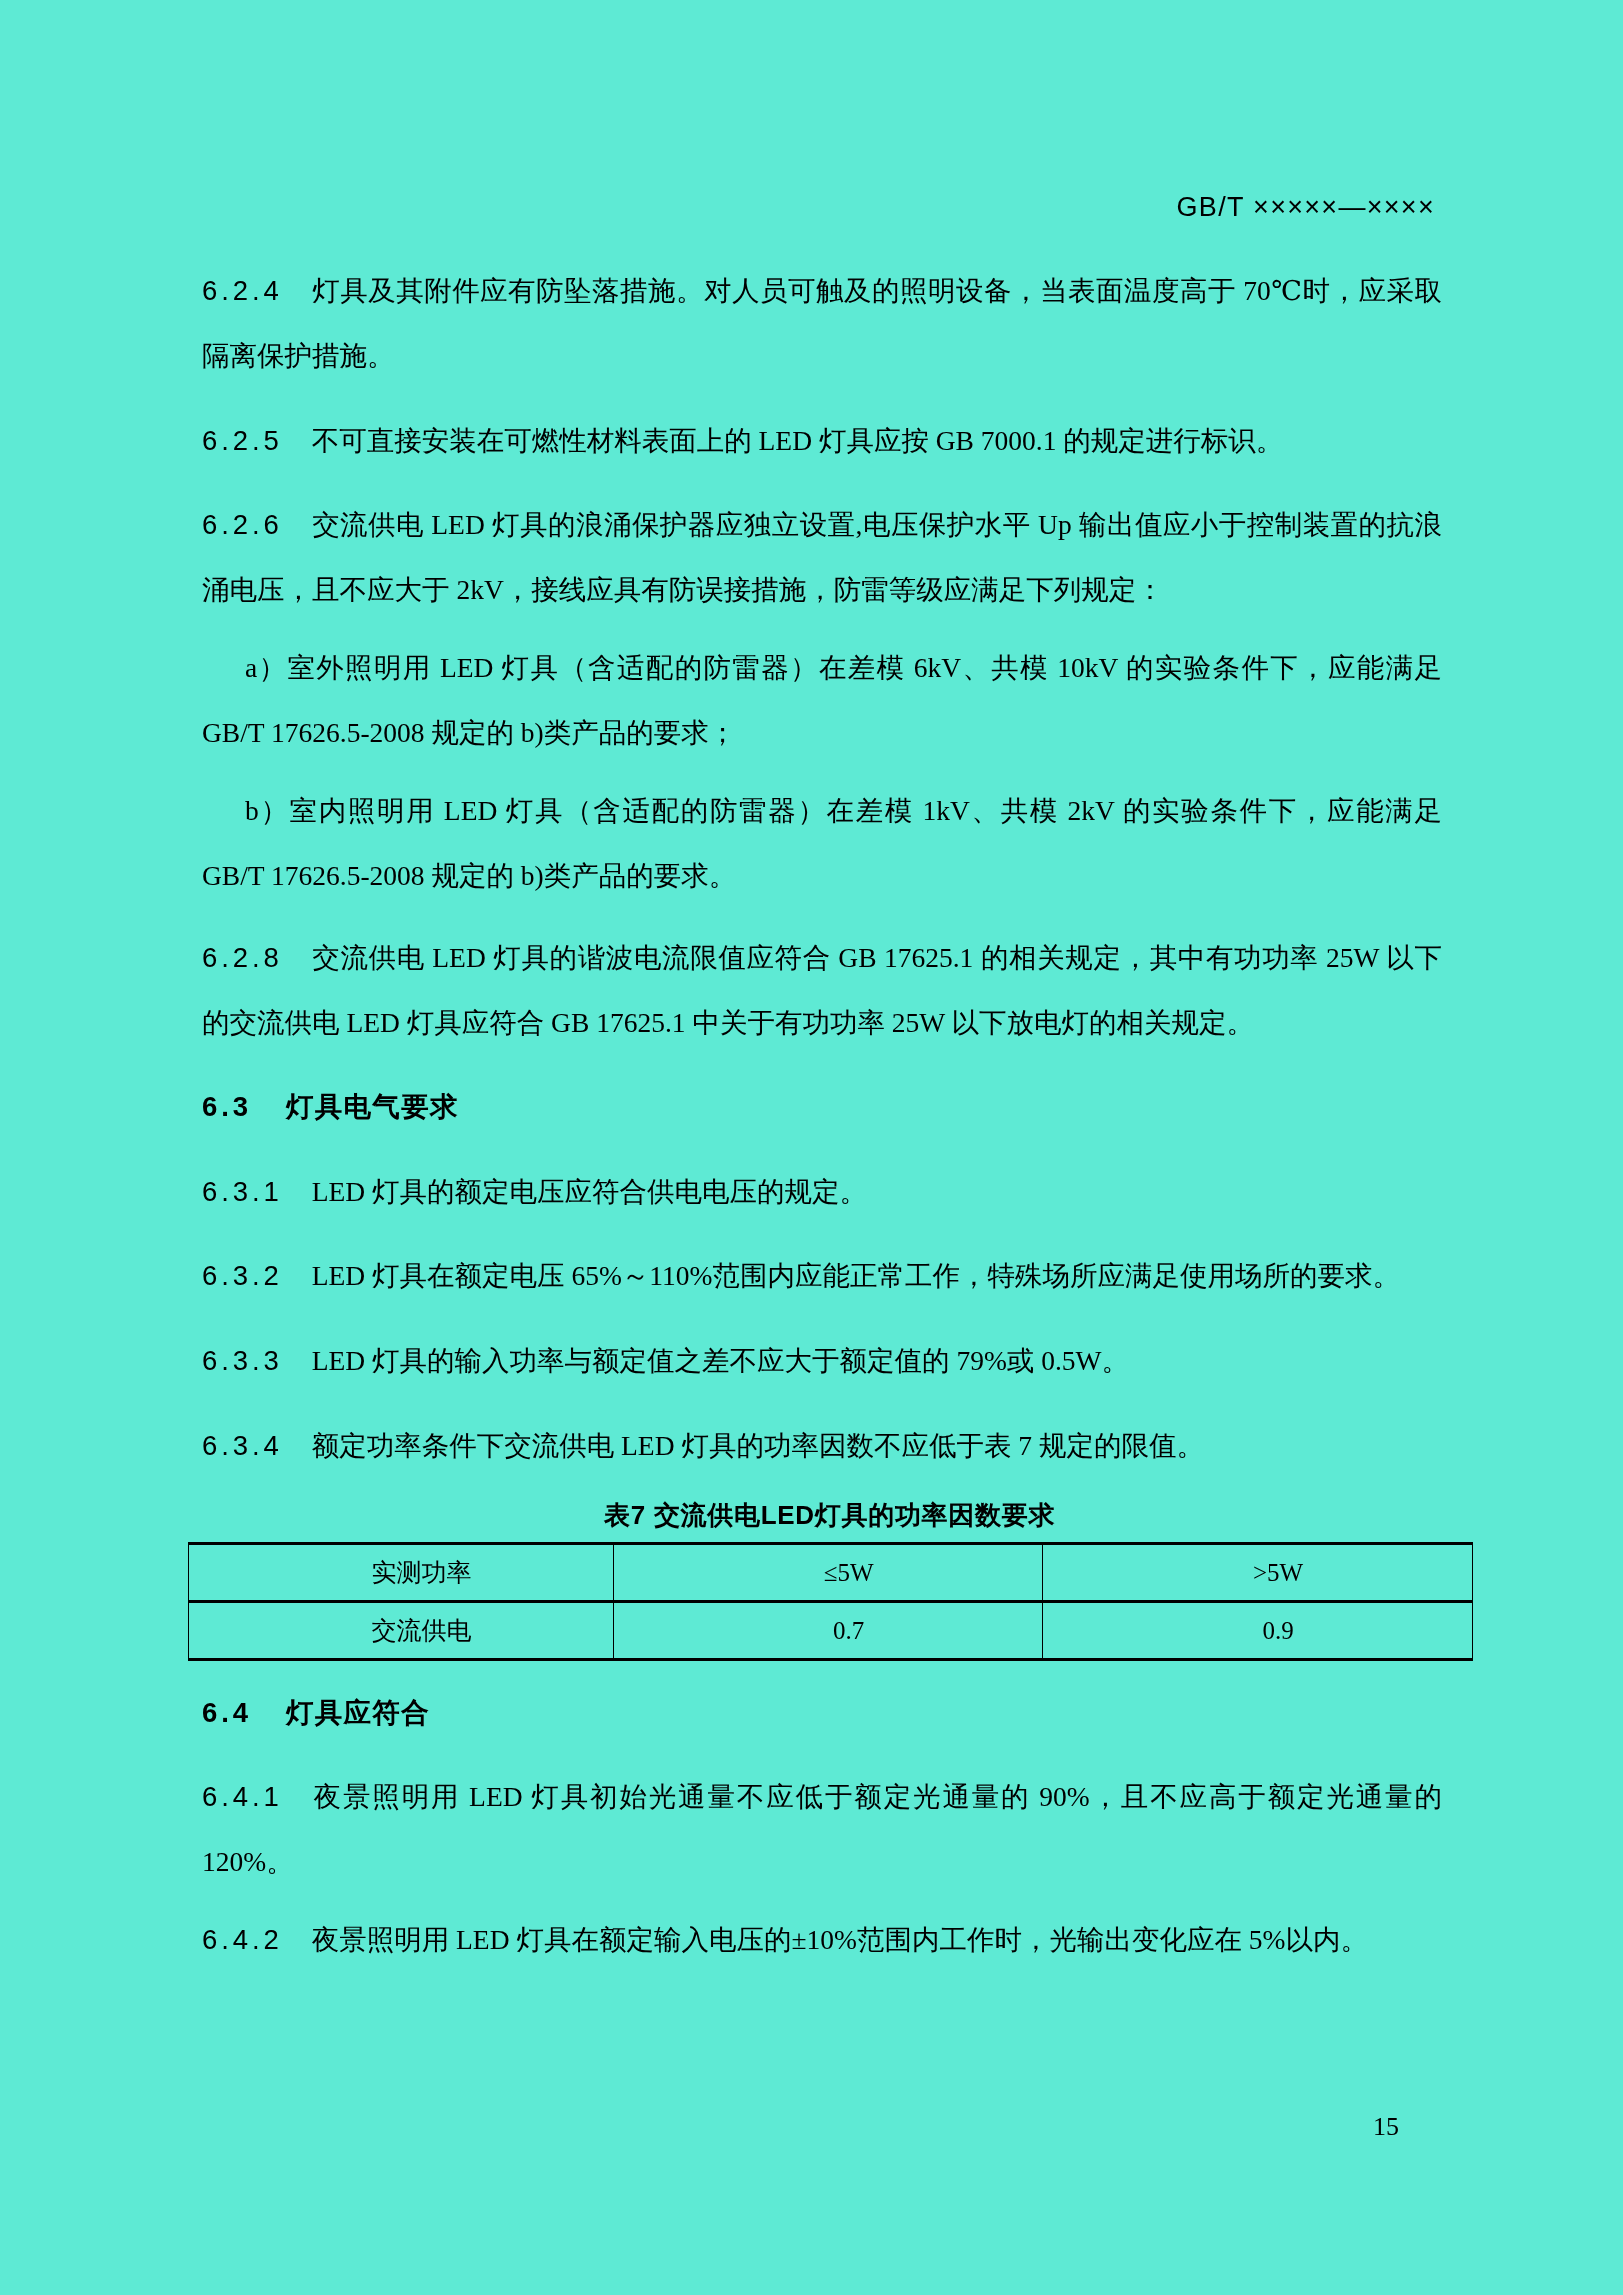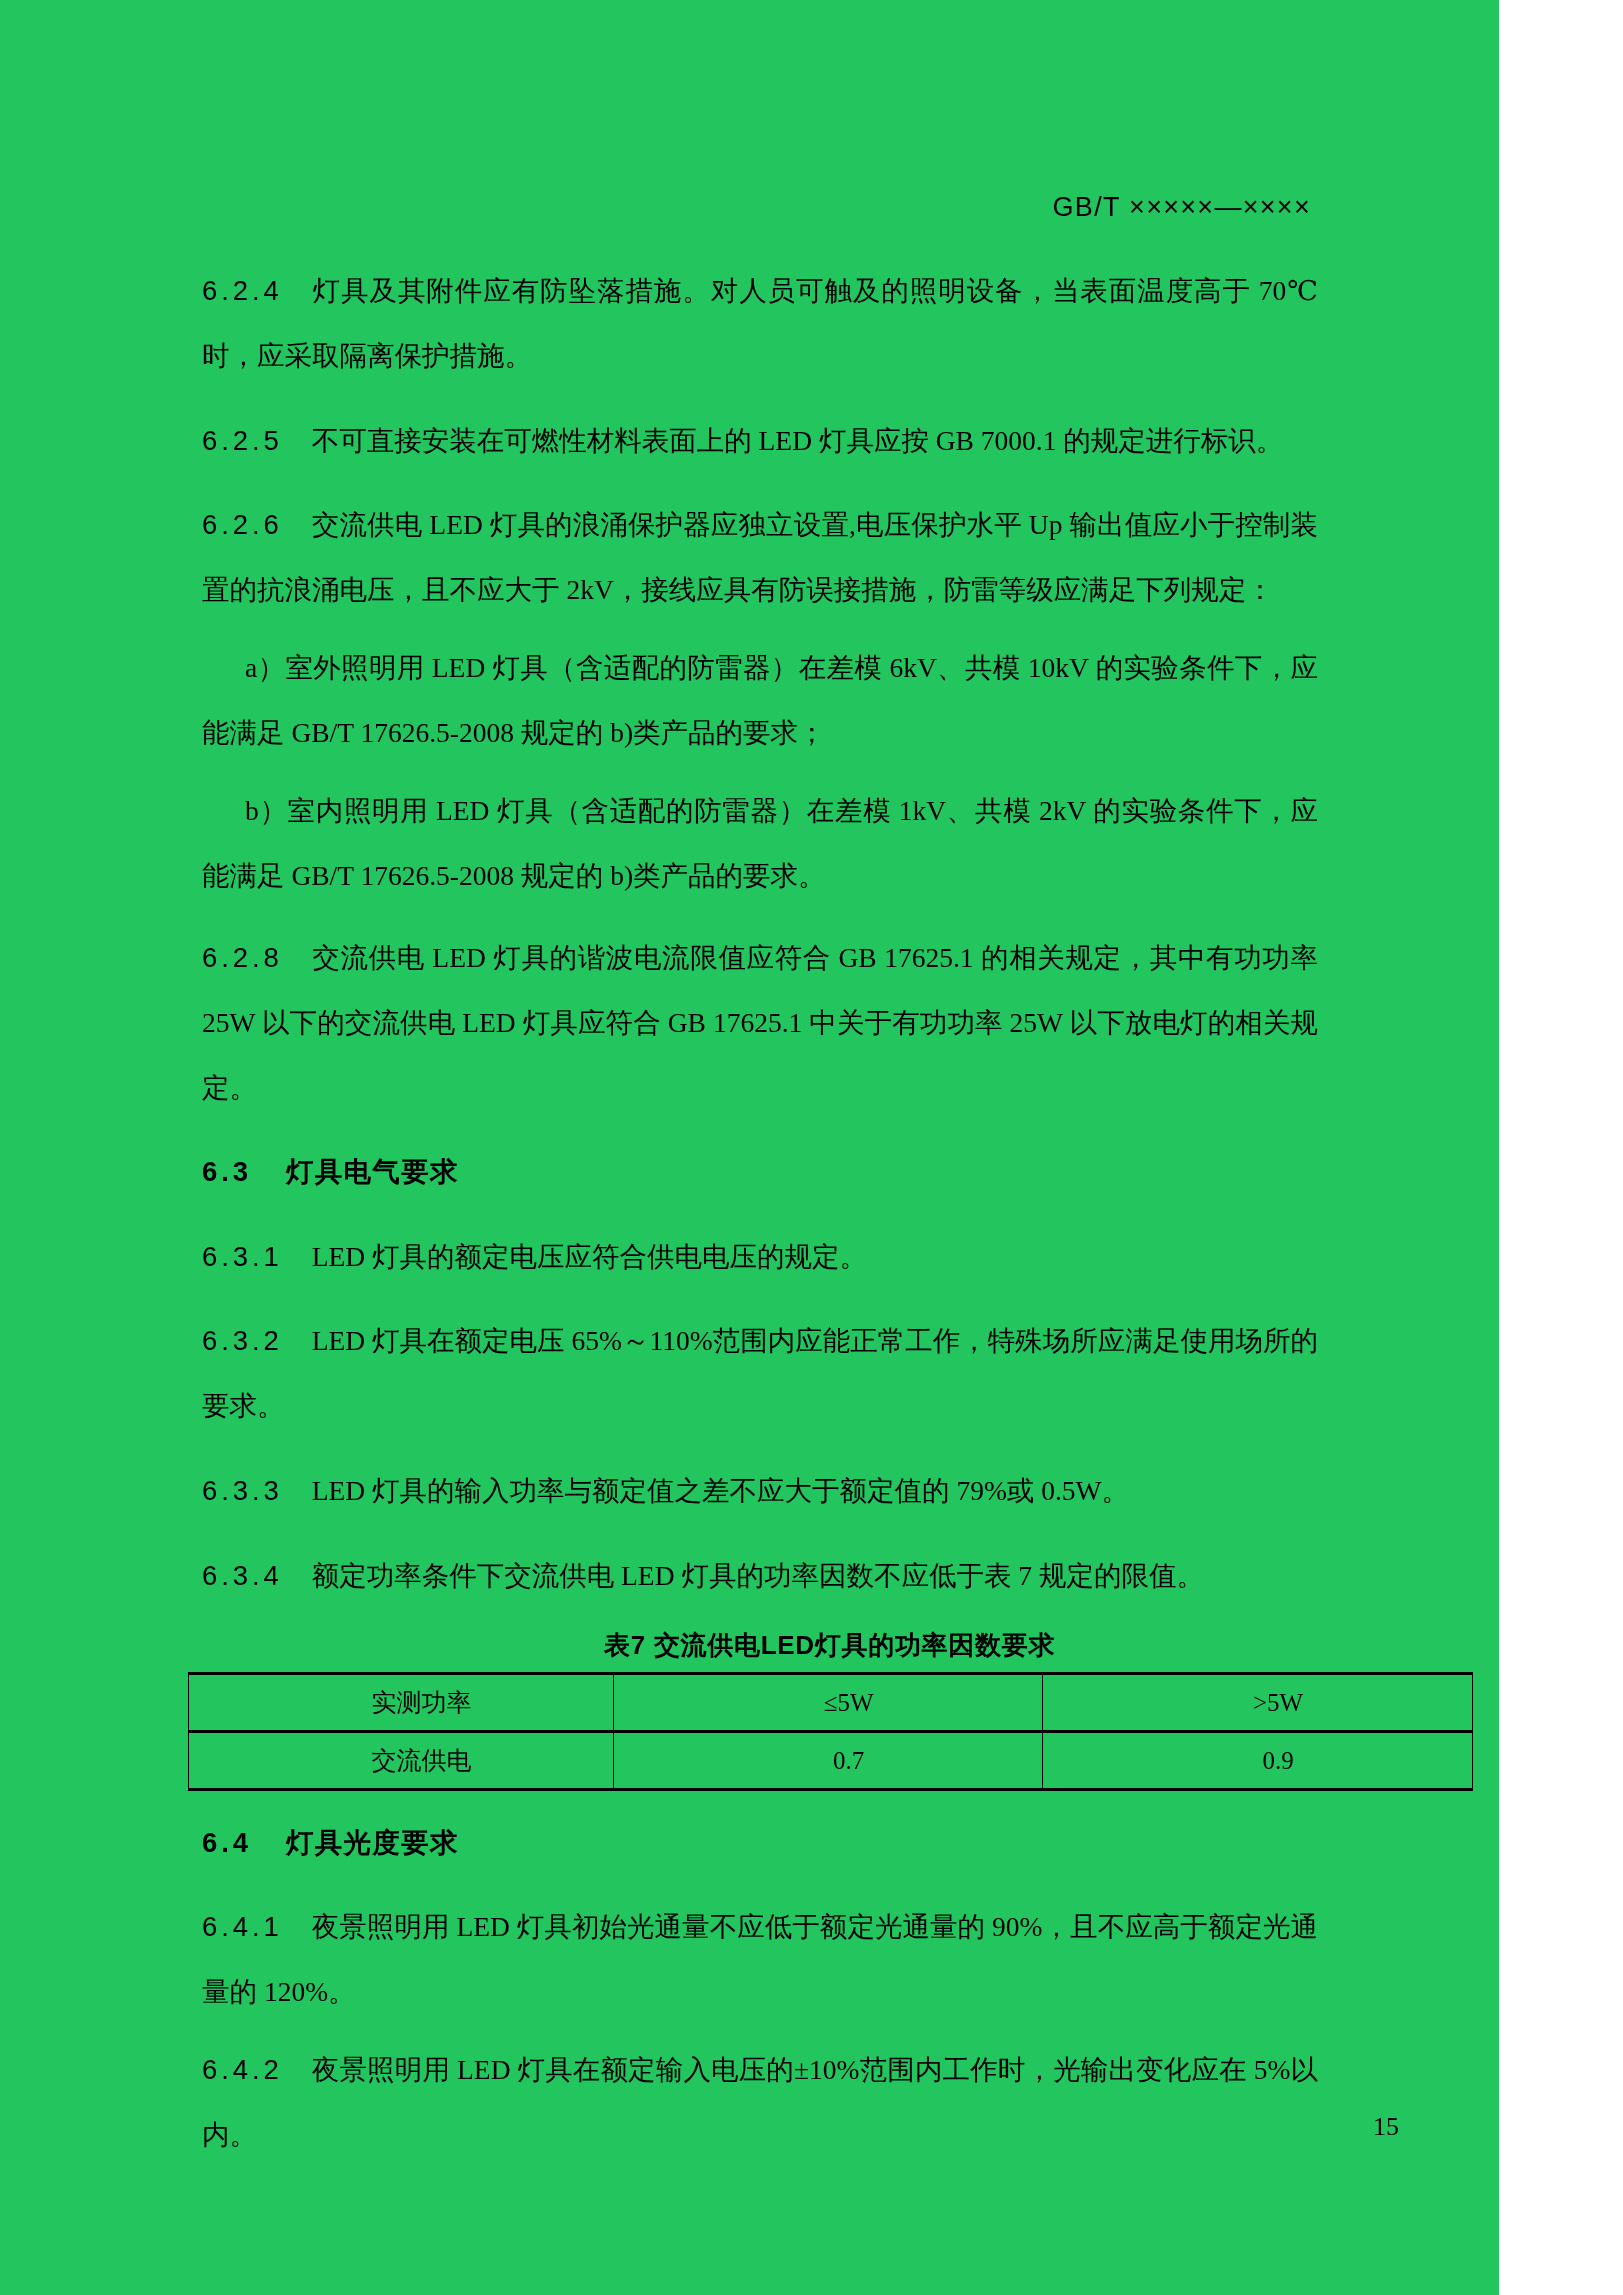--- a/index.html
+++ b/index.html
@@ -4,22 +4,22 @@
 <style>
   * { margin: 0; padding: 0; box-sizing: border-box; }
   html, body { background: #ffffff; }
   body {
     width: 1623px; height: 2295px;
     font-family: "Liberation Serif", "DejaVu Serif", serif;
     color: #000;
   }
   .page {
     position: relative;
-    width: 1499px; height: 2295px;
-    background: #22c55e;
+    width: 1623px; height: 2295px;
+    background: #5eead4;
     overflow: hidden;
   }
   .doc-code {
     position: absolute;
     top: 192px; right: 188px;
     font-family: "Liberation Sans", "DejaVu Sans", sans-serif;
     font-size: 27px;
     letter-spacing: 1.3px;
     white-space: nowrap;
   }
@@ -141,21 +141,21 @@
         <td class="col3">&gt;5W</td>
       </tr>
       <tr>
         <td class="col1">交流供电</td>
         <td class="col2">0.7</td>
         <td class="col3">0.9</td>
       </tr>
     </tbody>
       </table>
 
-    <h3 class="heading" id="h64"><span class="num">6.4</span><span>灯具光度要求</span></h3>
+    <h3 class="heading" id="h64"><span class="num">6.4</span><span>灯具应符合</span></h3>
 
     <p class="para" id="p641"><span class="num">6.4.1</span><span>夜景照明用 LED 灯具初始光通量不应低于额定光通量的 90%，且不应高于额定光通量的 120%。</span></p>
 
     <p class="para" id="p642"><span class="num">6.4.2</span><span>夜景照明用 LED 灯具在额定输入电压的±10%范围内工作时，光输出变化应在 5%以内。</span></p>
 
   </div>
 
   <div class="page-number">15</div>
 
 </div>

